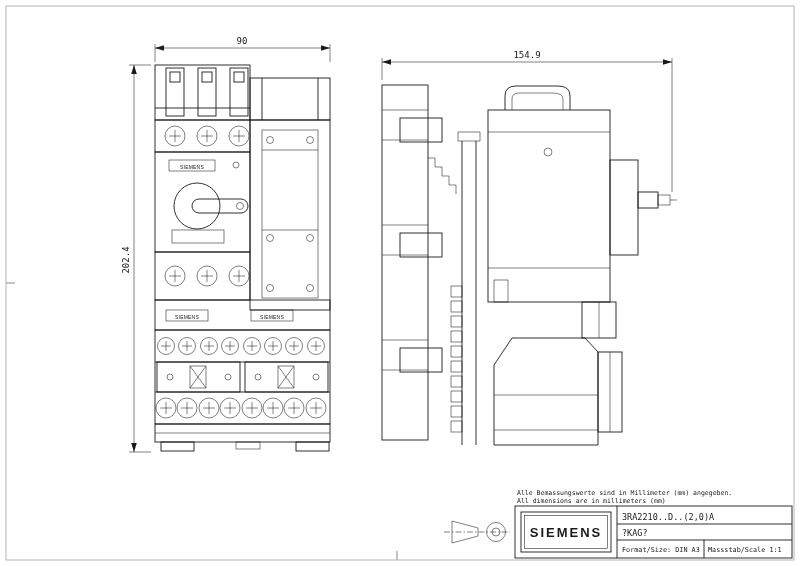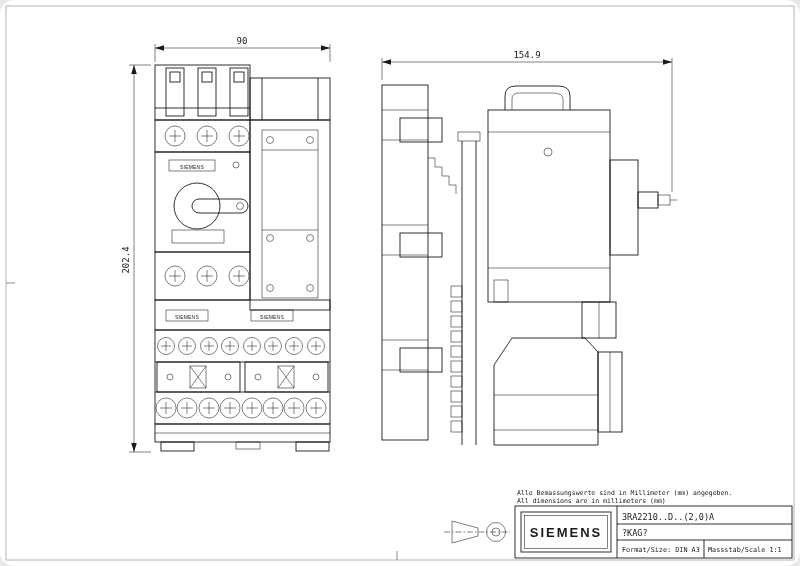--- a/index.html
+++ b/index.html
@@ -1,17 +1,17 @@
 <!DOCTYPE html>
 <html><head>
 <meta charset="utf-8">
 <style>
   html,body{margin:0;padding:0;background:#e8e8e8;}
   .page{position:relative;width:800px;height:566px;background:#ffffff;overflow:hidden;
-        font-family:"DejaVu Sans Mono", monospace;border-radius:14px;}
+        font-family:"DejaVu Sans Mono", monospace;}
   svg{position:absolute;left:0;top:0;}
   .ln{stroke:#1a1a1a;stroke-width:0.9;fill:none;}
   .thin{stroke:#1a1a1a;stroke-width:0.55;fill:none;}
   .frame{stroke:#b4b4b4;stroke-width:1;fill:none;}
   .tick{stroke:#8a8a8a;stroke-width:1;}
   .arrow{fill:#1a1a1a;stroke:none;}
   text{stroke:none;fill:#1a1a1a;}
   .dim-text{font:9px "DejaVu Sans Mono", monospace;}
   .note-text{font:6.5px "DejaVu Sans Mono", monospace;}
   .tb-text{font:8.5px "DejaVu Sans Mono", monospace;}

